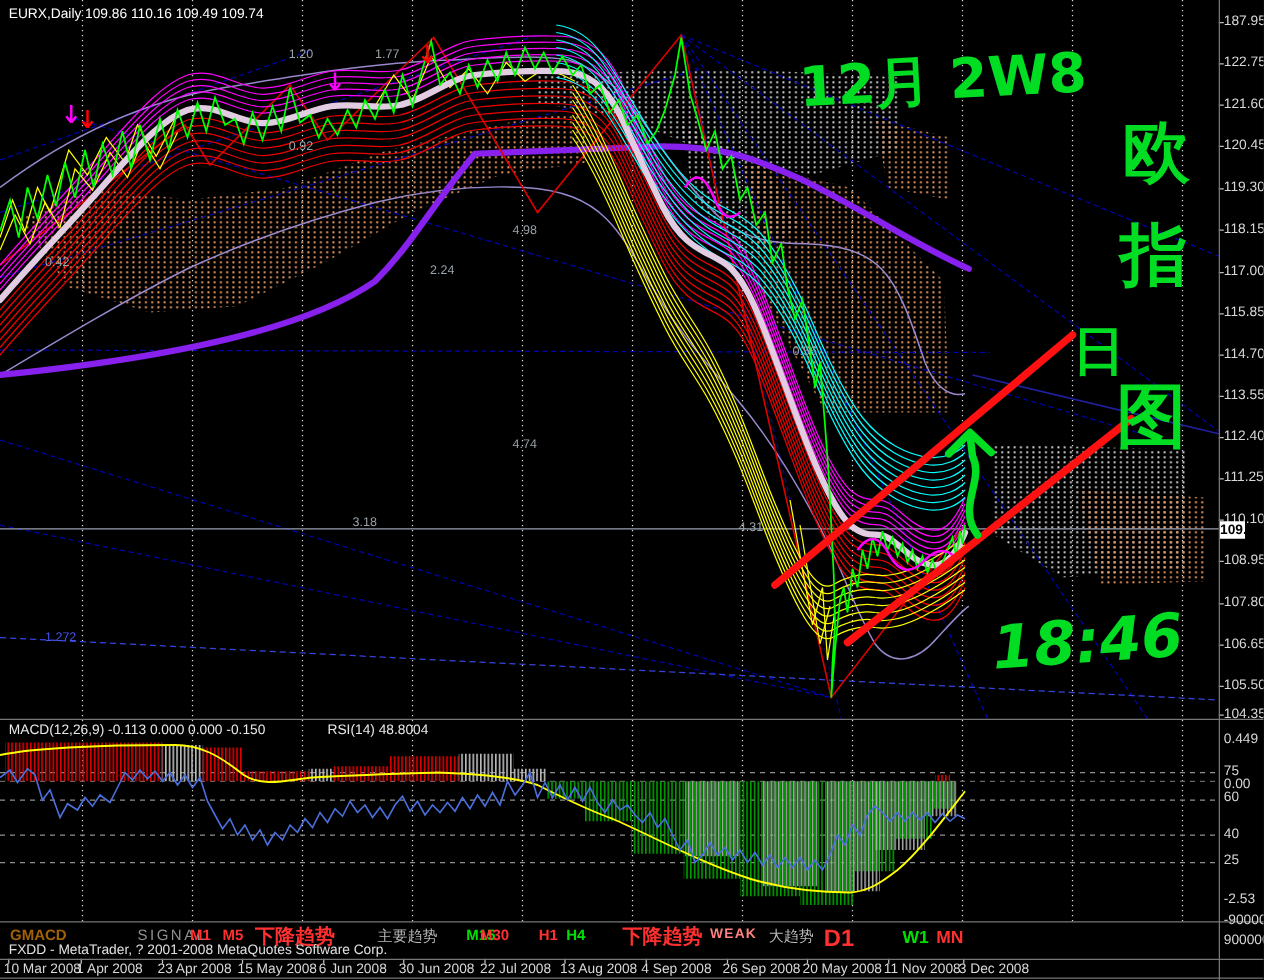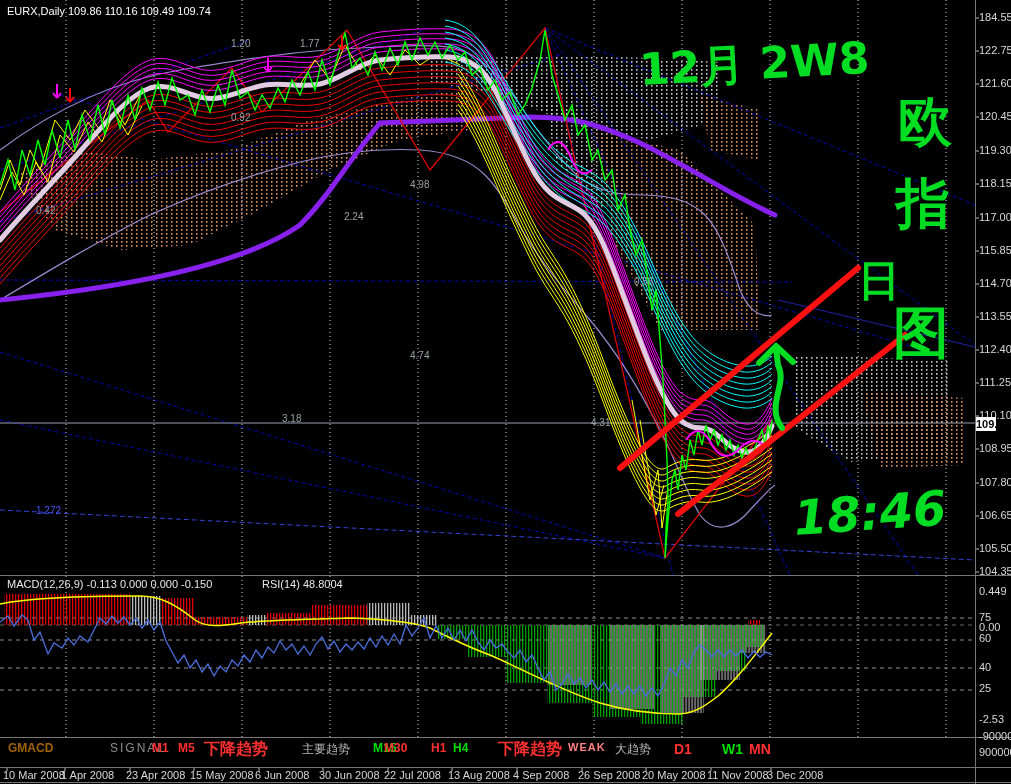--- a/index.html
+++ b/index.html
@@ -256,21 +256,21 @@
 
   <div class="seph" style="top:575px"></div>
   <div class="seph" style="top:737px"></div>
   <div class="seph" style="top:767px"></div>
   <div class="seph" style="top:782px"></div>
   <div class="sepv"></div>
 
   <span class="lbl" style="left:7px;top:5px;color:#fff">EURX,Daily</span>
   <span class="lbl" style="left:68px;top:5px;color:#fff">109.86 110.16 109.49 109.74</span>
 
-  <span class="axlbl" style="top:12px">184.55</span>
+  <span class="axlbl" style="top:12px">187.95</span>
   <span class="axlbl" style="top:45px">122.75</span>
   <span class="axlbl" style="top:78px">121.60</span>
   <span class="axlbl" style="top:111px">120.45</span>
   <span class="axlbl" style="top:145px">119.30</span>
   <span class="axlbl" style="top:178px">118.15</span>
   <span class="axlbl" style="top:212px">117.00</span>
   <span class="axlbl" style="top:245px">115.85</span>
   <span class="axlbl" style="top:278px">114.70</span>
   <span class="axlbl" style="top:311px">113.55</span>
   <span class="axlbl" style="top:344px">112.40</span>
@@ -314,24 +314,25 @@
   <span class="stat red bold" style="left:178px">M5</span>
   <span class="stat red big" style="left:204px">下降趋势</span>
   <span class="stat gray" style="left:302px">主要趋势</span>
   <span class="stat green bold" style="left:373px">M15</span>
   <span class="stat red bold" style="left:384px">M30</span>
   <span class="stat red bold" style="left:431px">H1</span>
   <span class="stat green bold" style="left:453px">H4</span>
   <span class="stat red big" style="left:498px">下降趋势</span>
   <span class="stat pink bold" style="left:568px;font-size:11px;letter-spacing:1px">WEAK</span>
   <span class="stat gray" style="left:615px">大趋势</span>
-  <span class="stat red bold" style="left:674px;font-size:14px">D1</span>
+  <span class="stat red bold" style="left:659px;font-size:19px">D1</span>
   <span class="stat green bold" style="left:722px;font-size:14px">W1</span>
   <span class="stat red bold" style="left:749px;font-size:14px">MN</span>
 
+  <span class="copyright">FXDD - MetaTrader, ? 2001-2008 MetaQuotes Software Corp.</span>
 
   <span class="datelbl" style="left:3px">10 Mar 2008</span>
   <span class="datelbl" style="left:61px">1 Apr 2008</span>
   <span class="datelbl" style="left:126px">23 Apr 2008</span>
   <span class="datelbl" style="left:190px">15 May 2008</span>
   <span class="datelbl" style="left:255px">6 Jun 2008</span>
   <span class="datelbl" style="left:319px">30 Jun 2008</span>
   <span class="datelbl" style="left:384px">22 Jul 2008</span>
   <span class="datelbl" style="left:448px">13 Aug 2008</span>
   <span class="datelbl" style="left:513px">4 Sep 2008</span>

